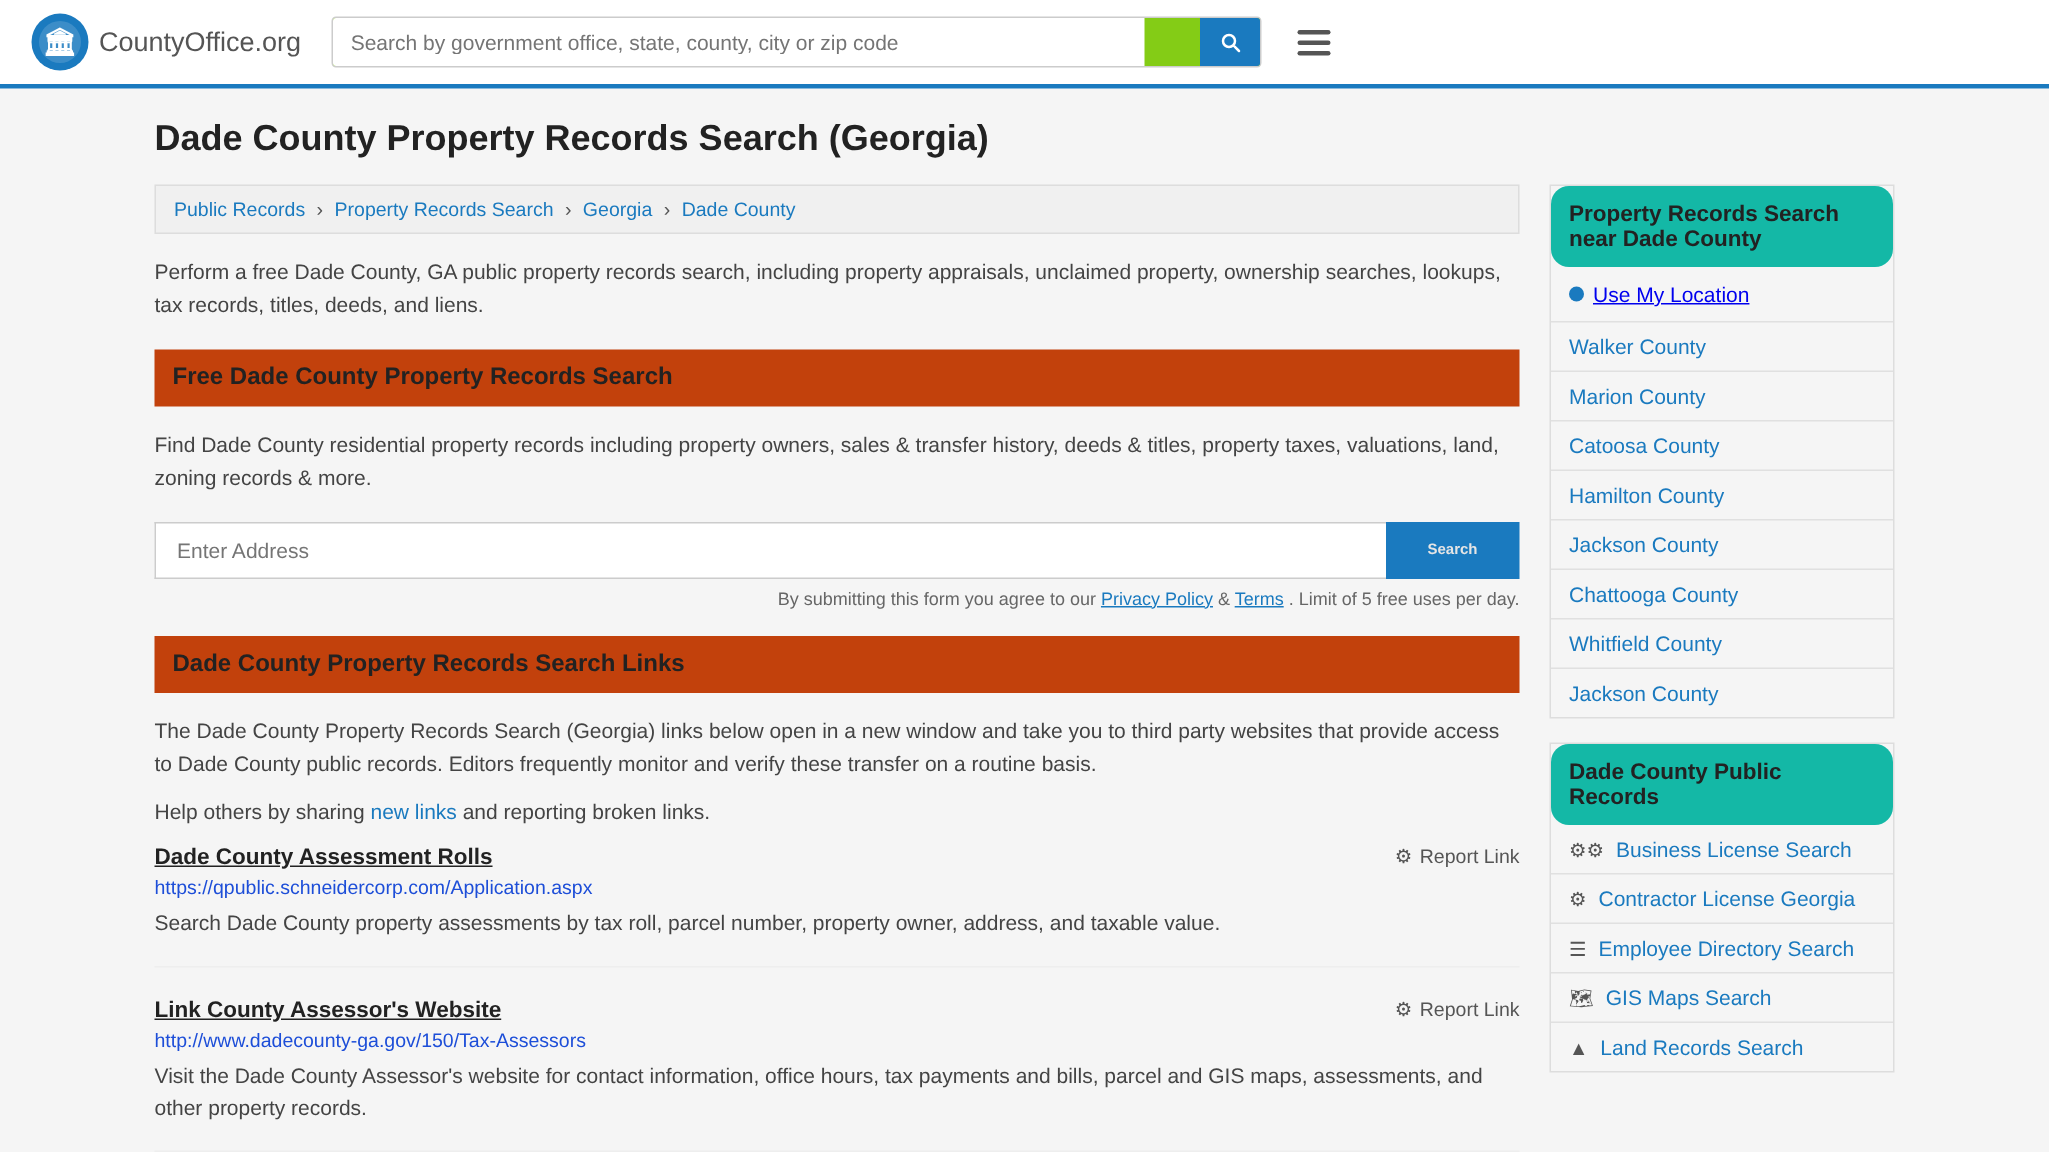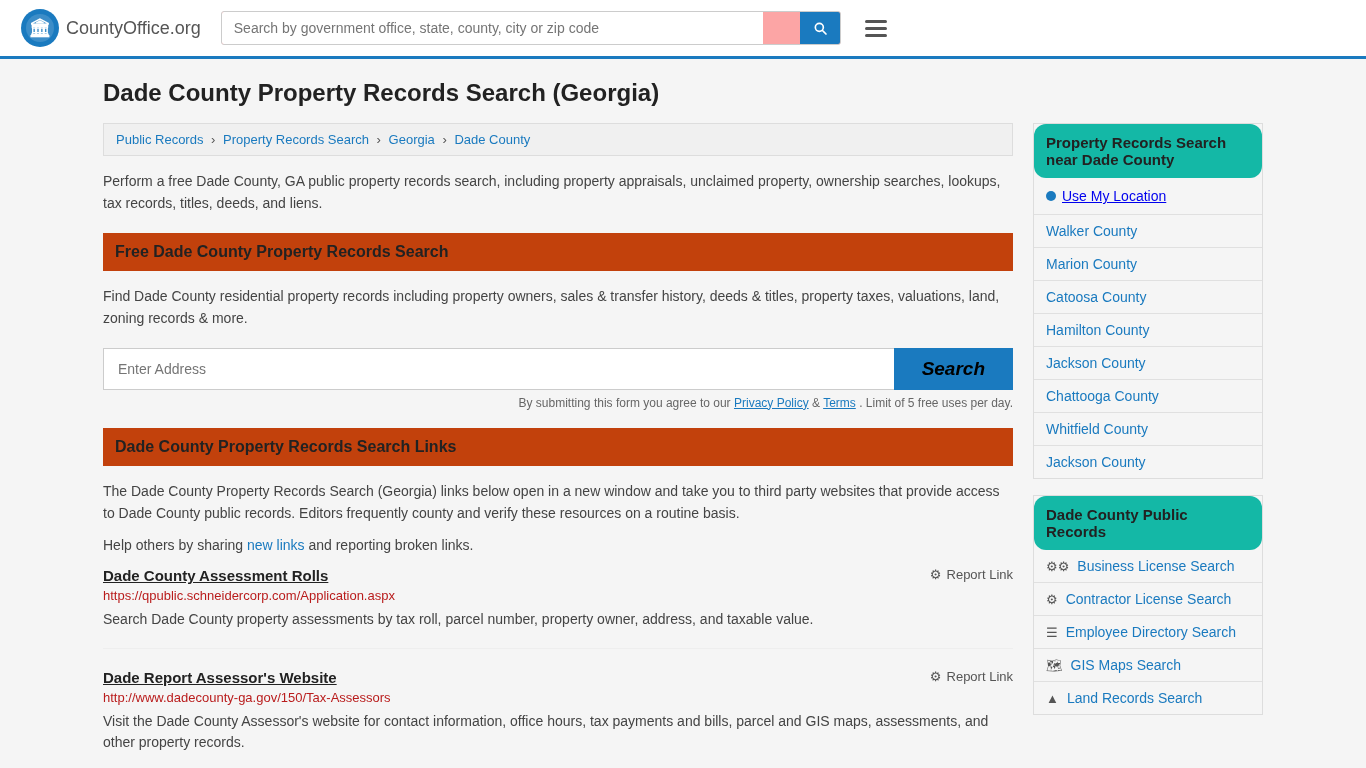--- a/index.html
+++ b/index.html
@@ -34,21 +34,21 @@
       font-weight: normal;
     }
     .search-bar-container {
       flex: 1;
       max-width: 620px;
       display: flex;
       align-items: flex-end;
       border: 1px solid #ccc;
       border-radius: 3px;
       overflow: hidden;
-      background: #fca5a5;
+      background: #84cc16;
       gap: 37px;
     }
     .search-bar-input {
       flex: 1;
       border: none;
       outline: none;
       padding: 8px 12px;
       font-size: 14px;
       color: #999;
     }
@@ -151,27 +151,26 @@
       flex: 1;
       border: 1px solid #ccc;
       border-right: none;
       padding: 10px 14px;
       font-size: 14px;
       color: #999;
       outline: none;
     }
     .address-search-btn {
       background: #1a7abf;
-      color: #000000;
+      color: #e5e5e5;
       border: none;
       padding: 10px 28px;
-      font-size: 19px;
+      font-size: 10px;
       font-weight: bold;
       cursor: pointer;
-      font-style: italic;
     }
     .form-terms {
       font-size: 12px;
       color: #666;
       text-align: right;
       margin-top: 4px;
     }
     .form-terms a {
       color: #1a7abf;
       text-decoration: underline;
@@ -216,21 +215,21 @@
       align-items: center;
       gap: 5px;
       color: #555;
       font-size: 13px;
       cursor: pointer;
       white-space: nowrap;
       background: none;
       border: none;
     }
     .link-url {
-      color: #b91c1c;
+      color: #1d4ed8;
       font-size: 13px;
       margin-bottom: 6px;
     }
     .link-desc {
       font-size: 14px;
       color: #444;
       line-height: 1.5;
     }
 
     
@@ -354,42 +353,42 @@
           <span>By submitting this form you agree to our</span>
           <a href="#">Privacy Policy</a>
           <span> &amp; </span>
           <a href="#">Terms</a>
           <span>. Limit of 5 free uses per day.</span>
         </div>
       </div>
 
       <div class="links-section">
         <div class="section-header">Dade County Property Records Search Links</div>
-        <p class="links-description">The Dade County Property Records Search (Georgia) links below open in a new window and take you to third party websites that provide access to Dade County public records. Editors frequently county and verify these resources on a routine basis.</p>
+        <p class="links-description">The Dade County Property Records Search (Georgia) links below open in a new window and take you to third party websites that provide access to Dade County public records. Editors frequently monitor and verify these transfer on a routine basis.</p>
         <p class="links-description">
           <span>Help others by sharing</span>
           <a href="#">new links</a>
           <span> </span><span>and reporting broken links.</span>
         </p>
 
         <div class="link-item">
           <div class="link-item-header">
             <span class="link-title">Dade County Assessment Rolls</span>
             <button class="report-link-btn">
               <span>⚙</span>
               <span>Report Link</span>
             </button>
           </div>
           <div class="link-url">https://qpublic.schneidercorp.com/Application.aspx</div>
           <div class="link-desc">Search Dade County property assessments by tax roll, parcel number, property owner, address, and taxable value.</div>
         </div>
 
         <div class="link-item">
           <div class="link-item-header">
-            <span class="link-title">Dade Report Assessor's Website</span>
+            <span class="link-title">Link County Assessor's Website</span>
             <button class="report-link-btn">
               <span>⚙</span>
               <span>Report Link</span>
             </button>
           </div>
           <div class="link-url">http://www.dadecounty-ga.gov/150/Tax-Assessors</div>
           <div class="link-desc">Visit the Dade County Assessor's website for contact information, office hours, tax payments and bills, parcel and GIS maps, assessments, and other property records.</div>
         </div>
       </div>
     </div>
@@ -432,21 +431,21 @@
 
       <div class="sidebar-section">
         <div class="sidebar-section-header">Dade County Public Records</div>
 
         <div class="sidebar-link-item">
           <span class="sidebar-icon">⚙⚙</span>
           <a href="#">Business License Search</a>
         </div>
         <div class="sidebar-link-item">
           <span class="sidebar-icon">⚙</span>
-          <a href="#">Contractor License Search</a>
+          <a href="#">Contractor License Georgia</a>
         </div>
         <div class="sidebar-link-item">
           <span class="sidebar-icon">☰</span>
           <a href="#">Employee Directory Search</a>
         </div>
         <div class="sidebar-link-item">
           <span class="sidebar-icon">🗺</span>
           <a href="#">GIS Maps Search</a>
         </div>
         <div class="sidebar-link-item">

